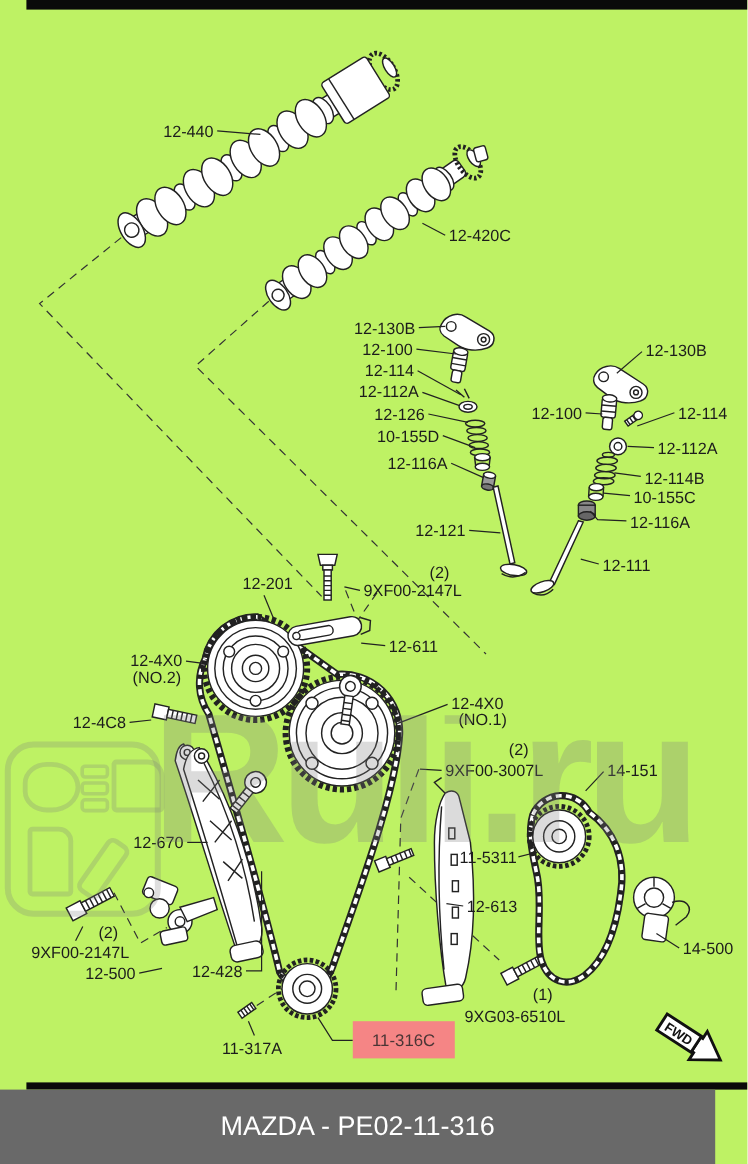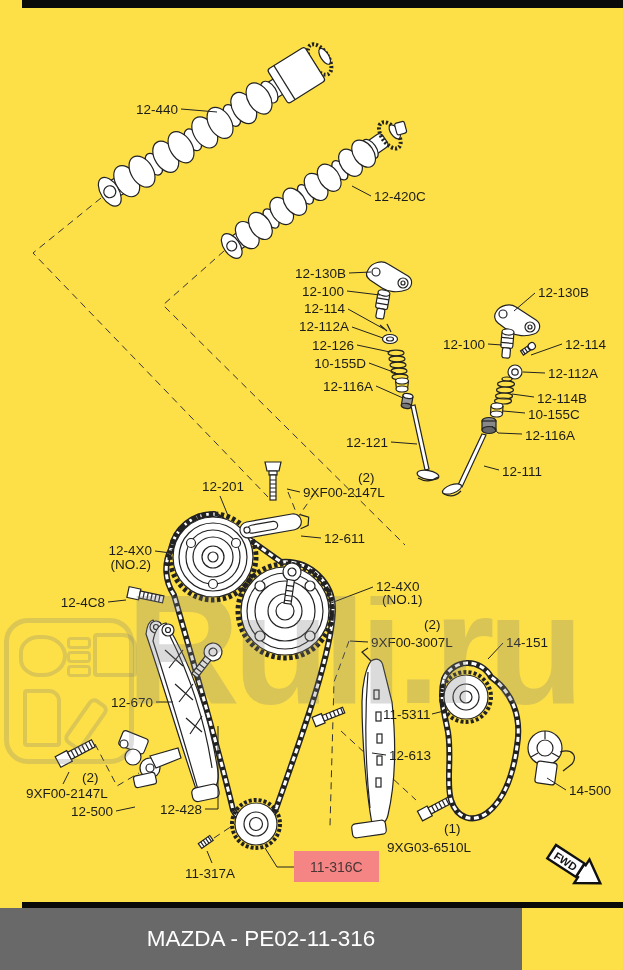--- a/index.html
+++ b/index.html
@@ -1,37 +1,37 @@
 <!DOCTYPE html>
 <html><head>
 <meta charset="utf-8">
 <style>
   html,body{margin:0;padding:0;background:#fff;}
-  #stage{position:relative;width:623px;height:970px;background:#fde047;overflow:hidden;
+  #stage{position:relative;width:623px;height:970px;background:#bef264;overflow:hidden;
          font-family:"Liberation Sans",sans-serif;}
   #art{position:absolute;left:0;top:0;z-index:1;}
   .bar{position:absolute;background:#0a0a0a;z-index:2;}
   #bar-top{left:22px;right:0;top:0;height:8px;}
   #bar-bottom{left:22px;right:0;top:902px;height:6px;}
   
   #wm{position:absolute;left:0;top:596px;width:623px;height:190px;z-index:4;
       pointer-events:none;overflow:hidden;}
   #wm-text{position:absolute;left:126px;top:-38px;font-size:158px;font-weight:bold;
       letter-spacing:-7px;color:rgba(125,125,125,0.28);white-space:nowrap;}
   #wm-logo{position:absolute;left:4px;top:22px;width:120px;height:136px;
       border:5px solid rgba(125,125,125,0.25);border-radius:24px;}
   .wmshape{position:absolute;border:4px solid rgba(125,125,125,0.25);}
   #wm-headlight{left:10px;top:12px;width:40px;height:34px;border-radius:50% 60% 60% 50%;}
   .wm-dash{left:58px;width:18px;height:6px;border-radius:4px;border-width:3px;}
   #wm-door{left:84px;top:10px;width:36px;height:36px;border-radius:4px 14px 4px 4px;}
   #wm-jug{left:14px;top:66px;width:30px;height:50px;border-radius:4px 12px 4px 4px;}
   #wm-shock{left:66px;top:74px;width:14px;height:46px;border-radius:7px;
             transform:rotate(35deg);}
   
-  #footer{position:absolute;left:0;top:908px;width:522px;height:62px;background:#696969;
+  #footer{position:absolute;left:0;top:908px;width:596px;height:62px;background:#696969;
       z-index:3;display:flex;align-items:center;justify-content:center;gap:30px;
       color:#fff;font-size:22.5px;}
   text.pl{font-family:"Liberation Sans",sans-serif;font-size:13.5px;fill:#1c1c1c;}
   text.hl{font-family:"Liberation Sans",sans-serif;font-size:14px;fill:#4a3535;}
   .ln{stroke:#222;fill:none;stroke-width:1.2;}
   .fw{stroke:#222;fill:#fff;stroke-width:1.2;}
   .ld{stroke:#222;fill:none;stroke-width:1;}
   .dsh{stroke:#333;fill:none;stroke-width:1;stroke-dasharray:7 5;}
   .teeth{fill:none;stroke:#222;}
   .chain{stroke:#222;fill:none;stroke-width:6;}

